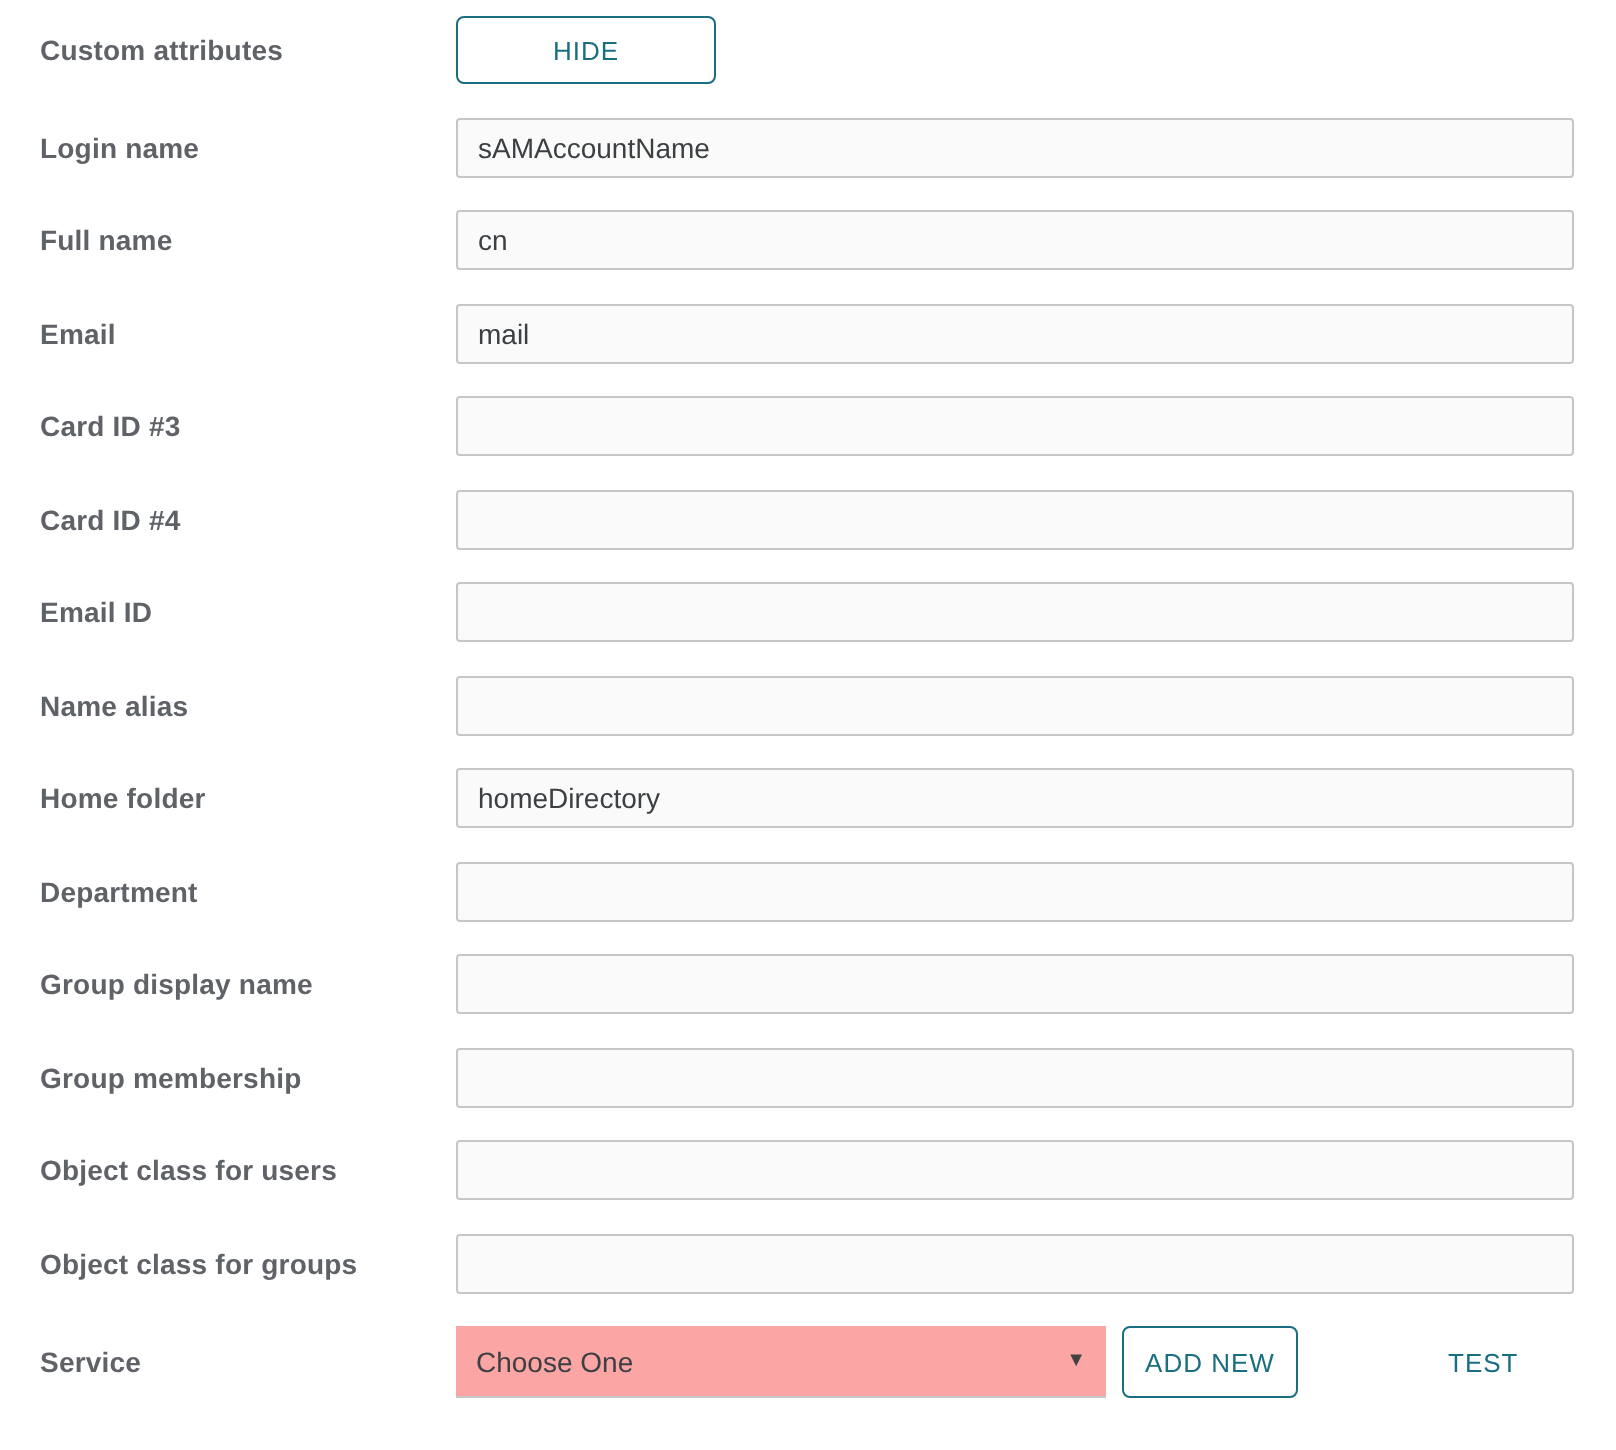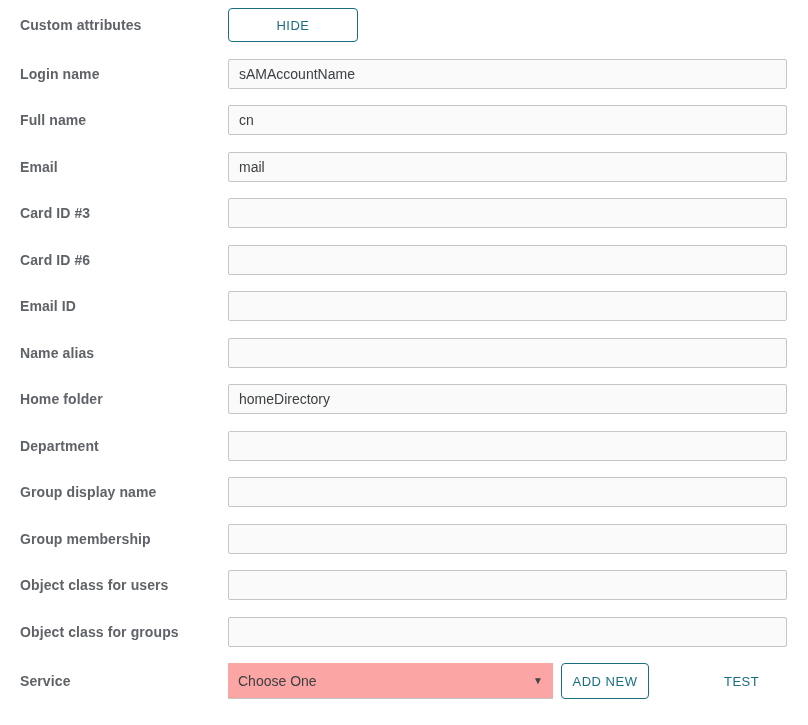--- a/index.html
+++ b/index.html
@@ -79,21 +79,21 @@
     <div class="lbl">Email</div>
     <input class="inp" type="text" value="mail" style="">
   </div>
 
   <div class="row">
     <div class="lbl">Card ID #3</div>
     <input class="inp" type="text" value="" style="">
   </div>
 
   <div class="row">
-    <div class="lbl">Card ID #6</div>
+    <div class="lbl">Card ID #4</div>
     <input class="inp" type="text" value="" style="">
   </div>
 
   <div class="row">
     <div class="lbl">Email ID</div>
     <input class="inp" type="text" value="" style="">
   </div>
 
   <div class="row">
     <div class="lbl">Name alias</div>

